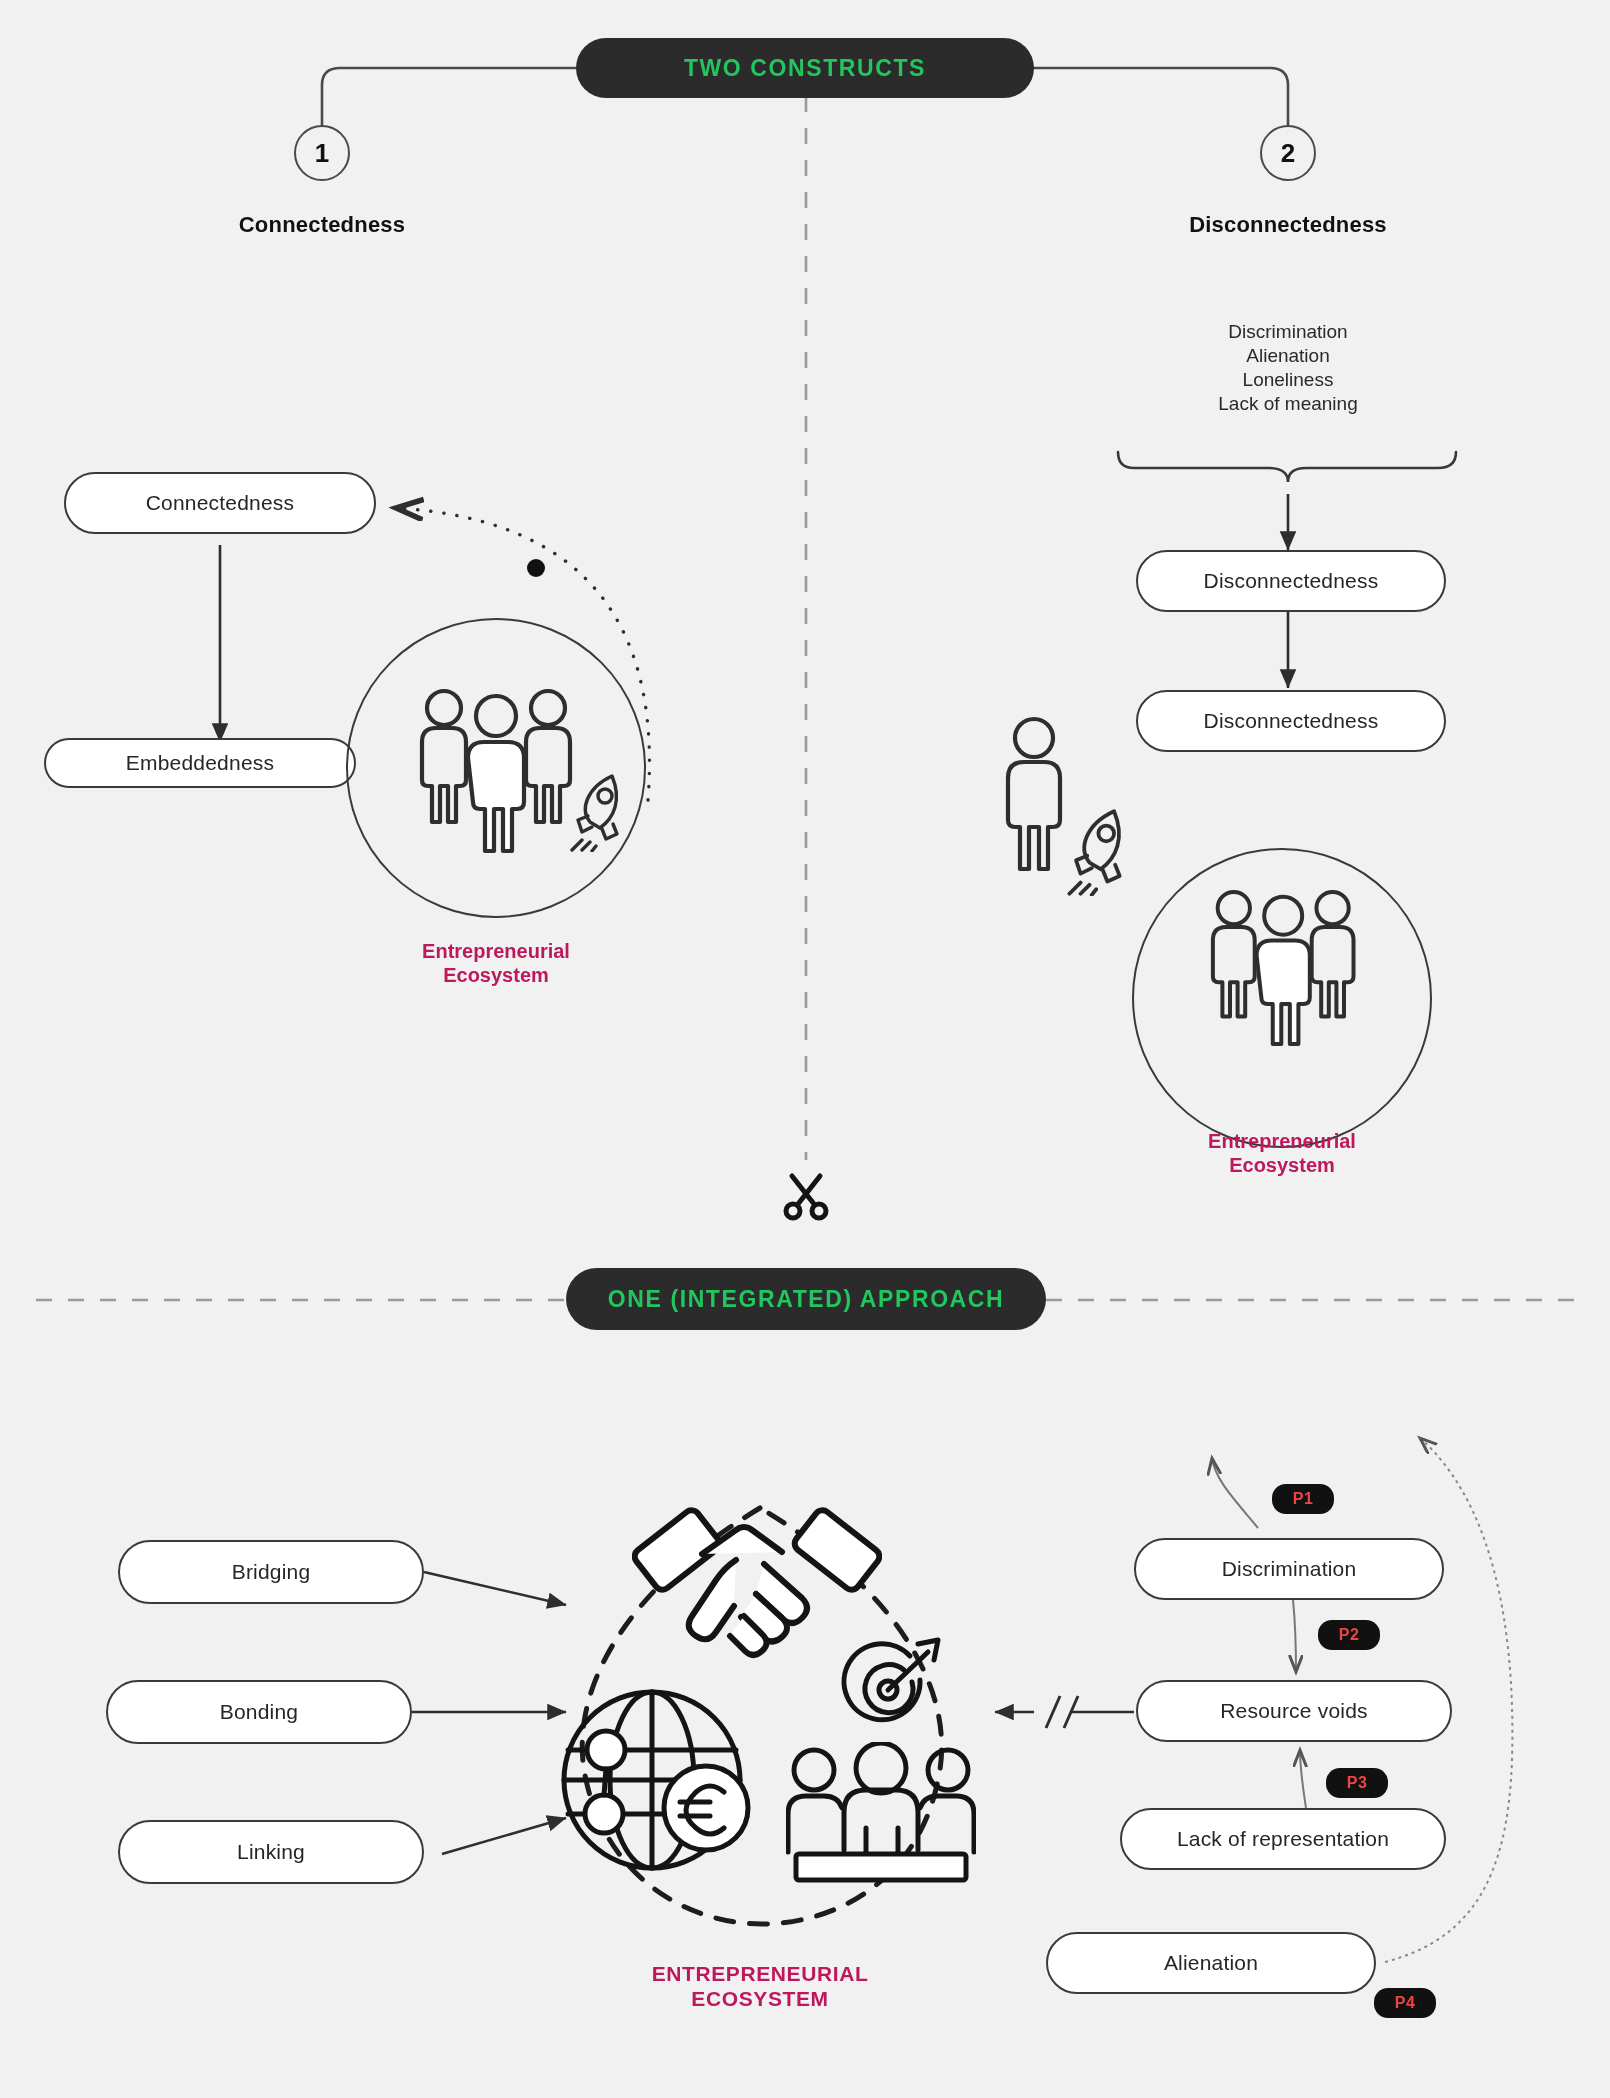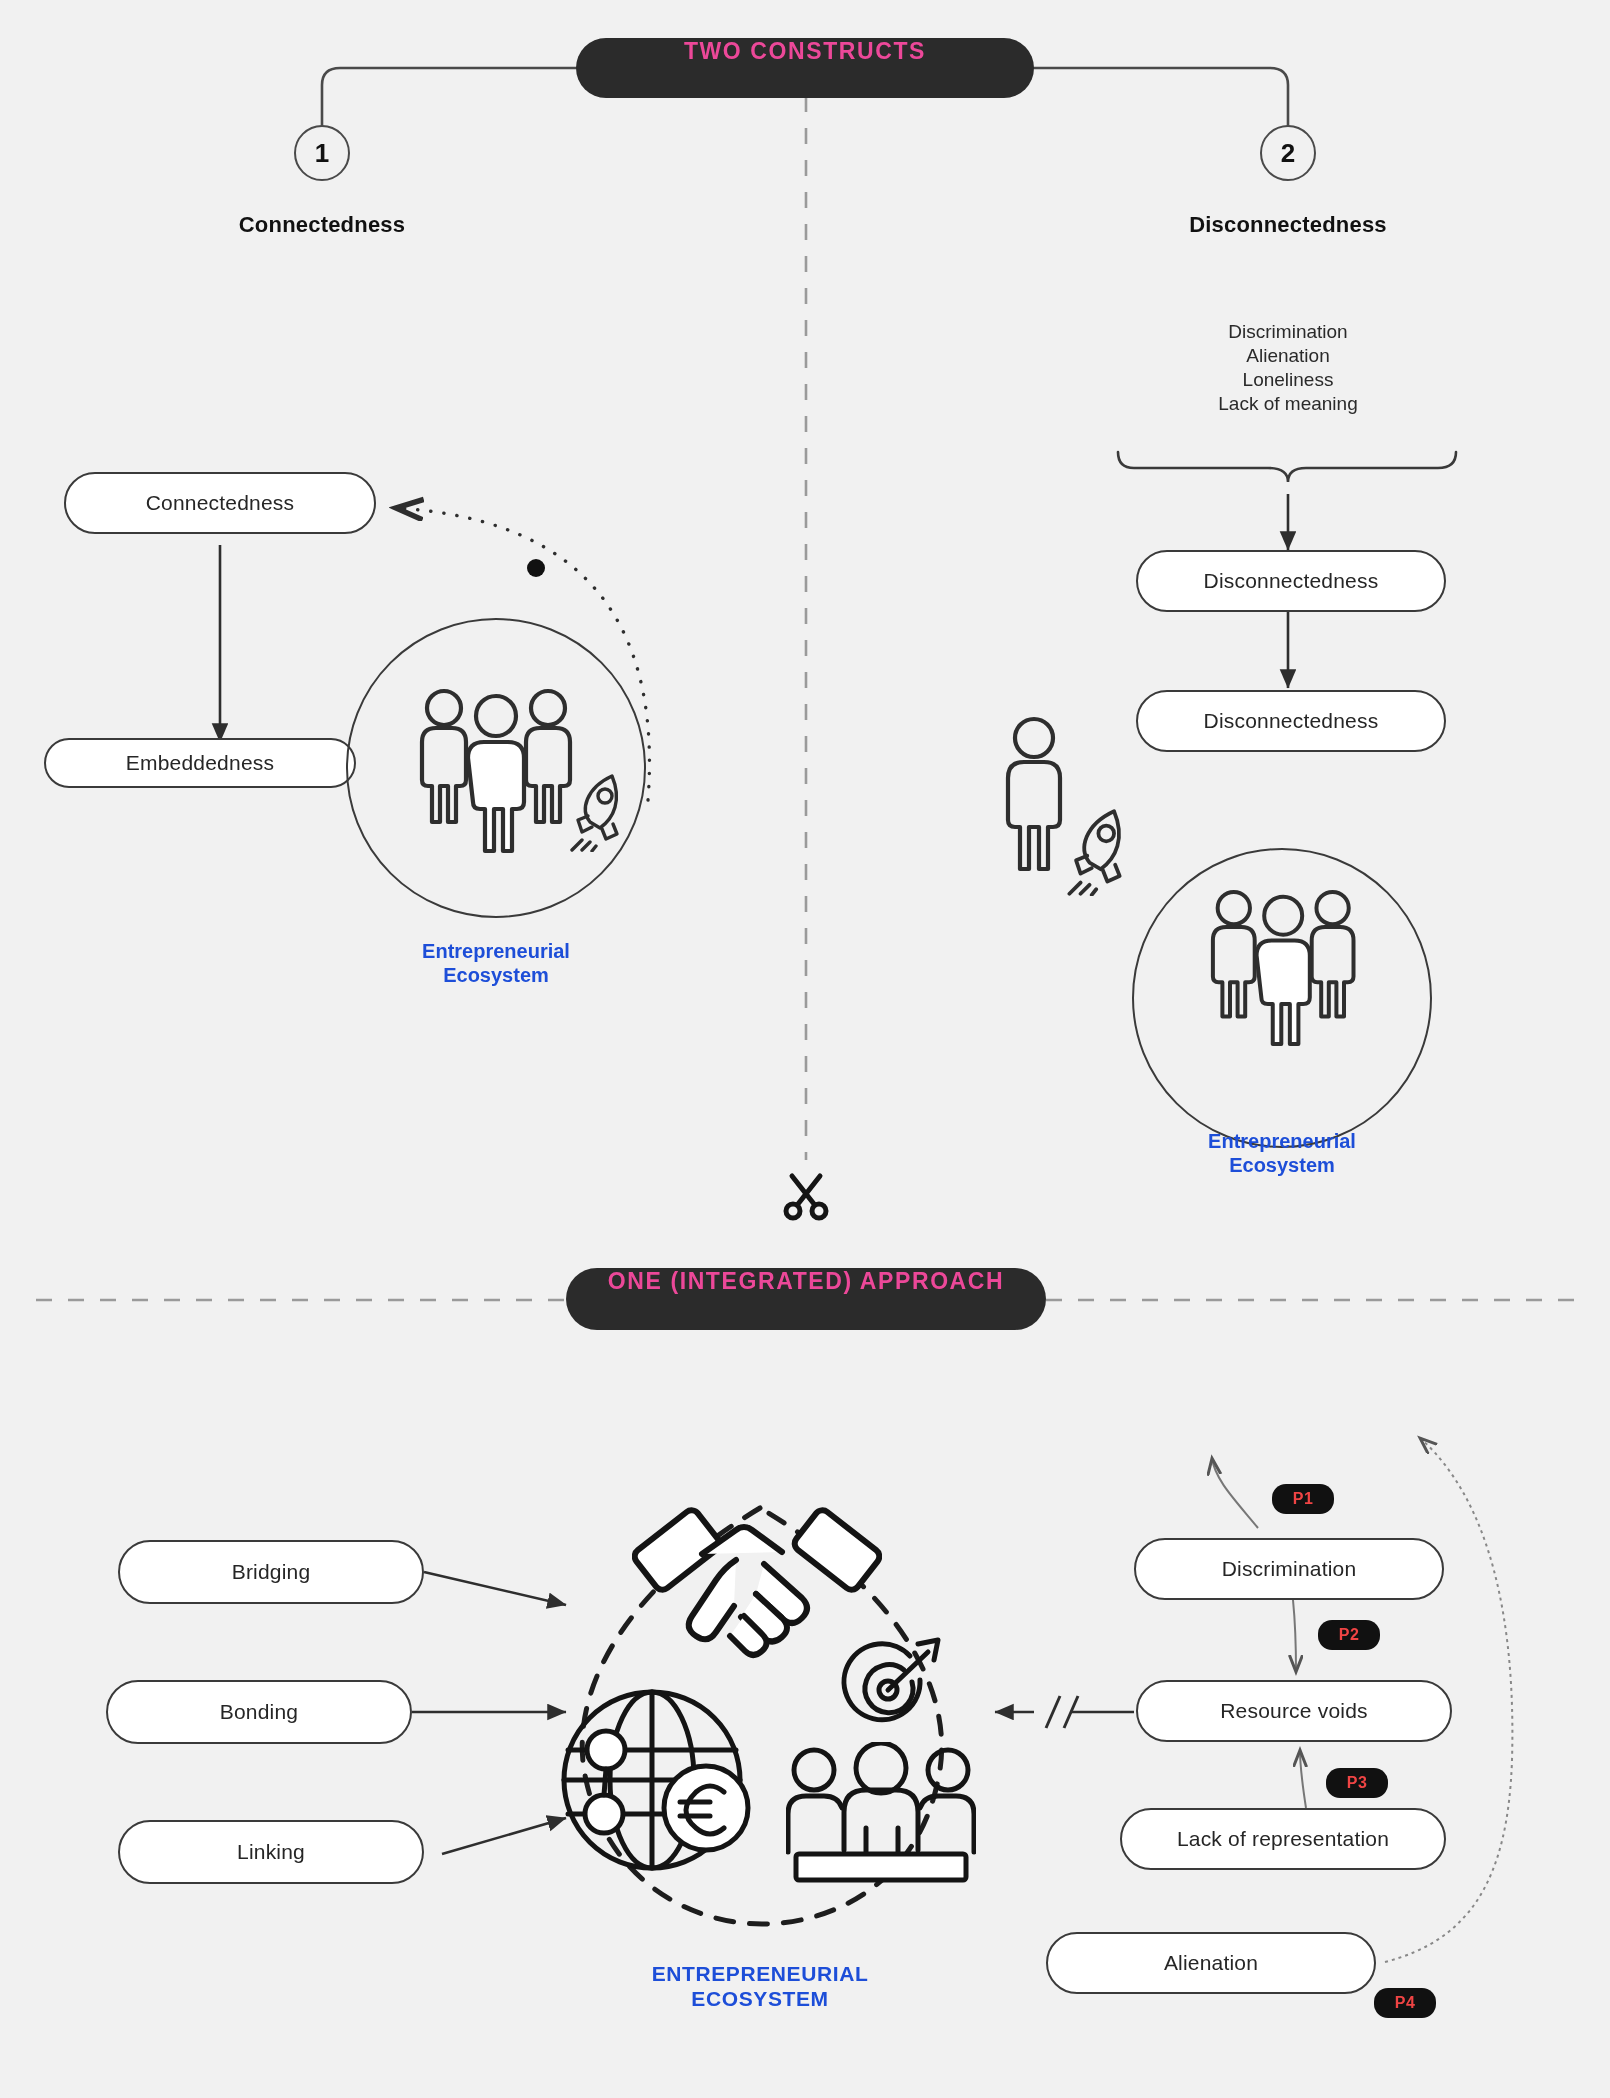--- a/index.html
+++ b/index.html
@@ -24,23 +24,23 @@
     font-size:21px;
     color:#262626;
     letter-spacing:.2px;
     box-sizing:border-box;
     text-align:center;
   }
   
   .banner{
     position:absolute;
     background:#2b2b2b;
-    color:#ec4899;
+    color:#22c55e;
     border-radius:40px;
-    display:flex;justify-content:center;
+    display:flex;align-items:center;justify-content:center;
     font-weight:bold;
     letter-spacing:1.6px;
     font-size:23px;
     box-sizing:border-box;
   }
   
   .numcircle{
     position:absolute;
     width:56px;height:56px;border-radius:50%;
     border:2.5px solid #4a4a4a;
@@ -50,21 +50,21 @@
     box-sizing:border-box;
   }
   .heading{
     position:absolute;
     font-weight:bold;font-size:22px;color:#111;
     text-align:center;letter-spacing:.2px;
     white-space:nowrap;
   }
   .captionbold{
     position:absolute;
-    font-weight:bold;font-size:20px;color:#1d4ed8;
+    font-weight:bold;font-size:20px;color:#be185d;
     text-align:center;line-height:1.18;
   }
   .captionbold.caps{letter-spacing:.6px;font-size:21px;}
   .plainlist{
     position:absolute;
     font-size:19px;color:#2a2a2a;line-height:1.26;text-align:center;
   }
   .plainlist.left{text-align:left;}
   
   .pbadge{

